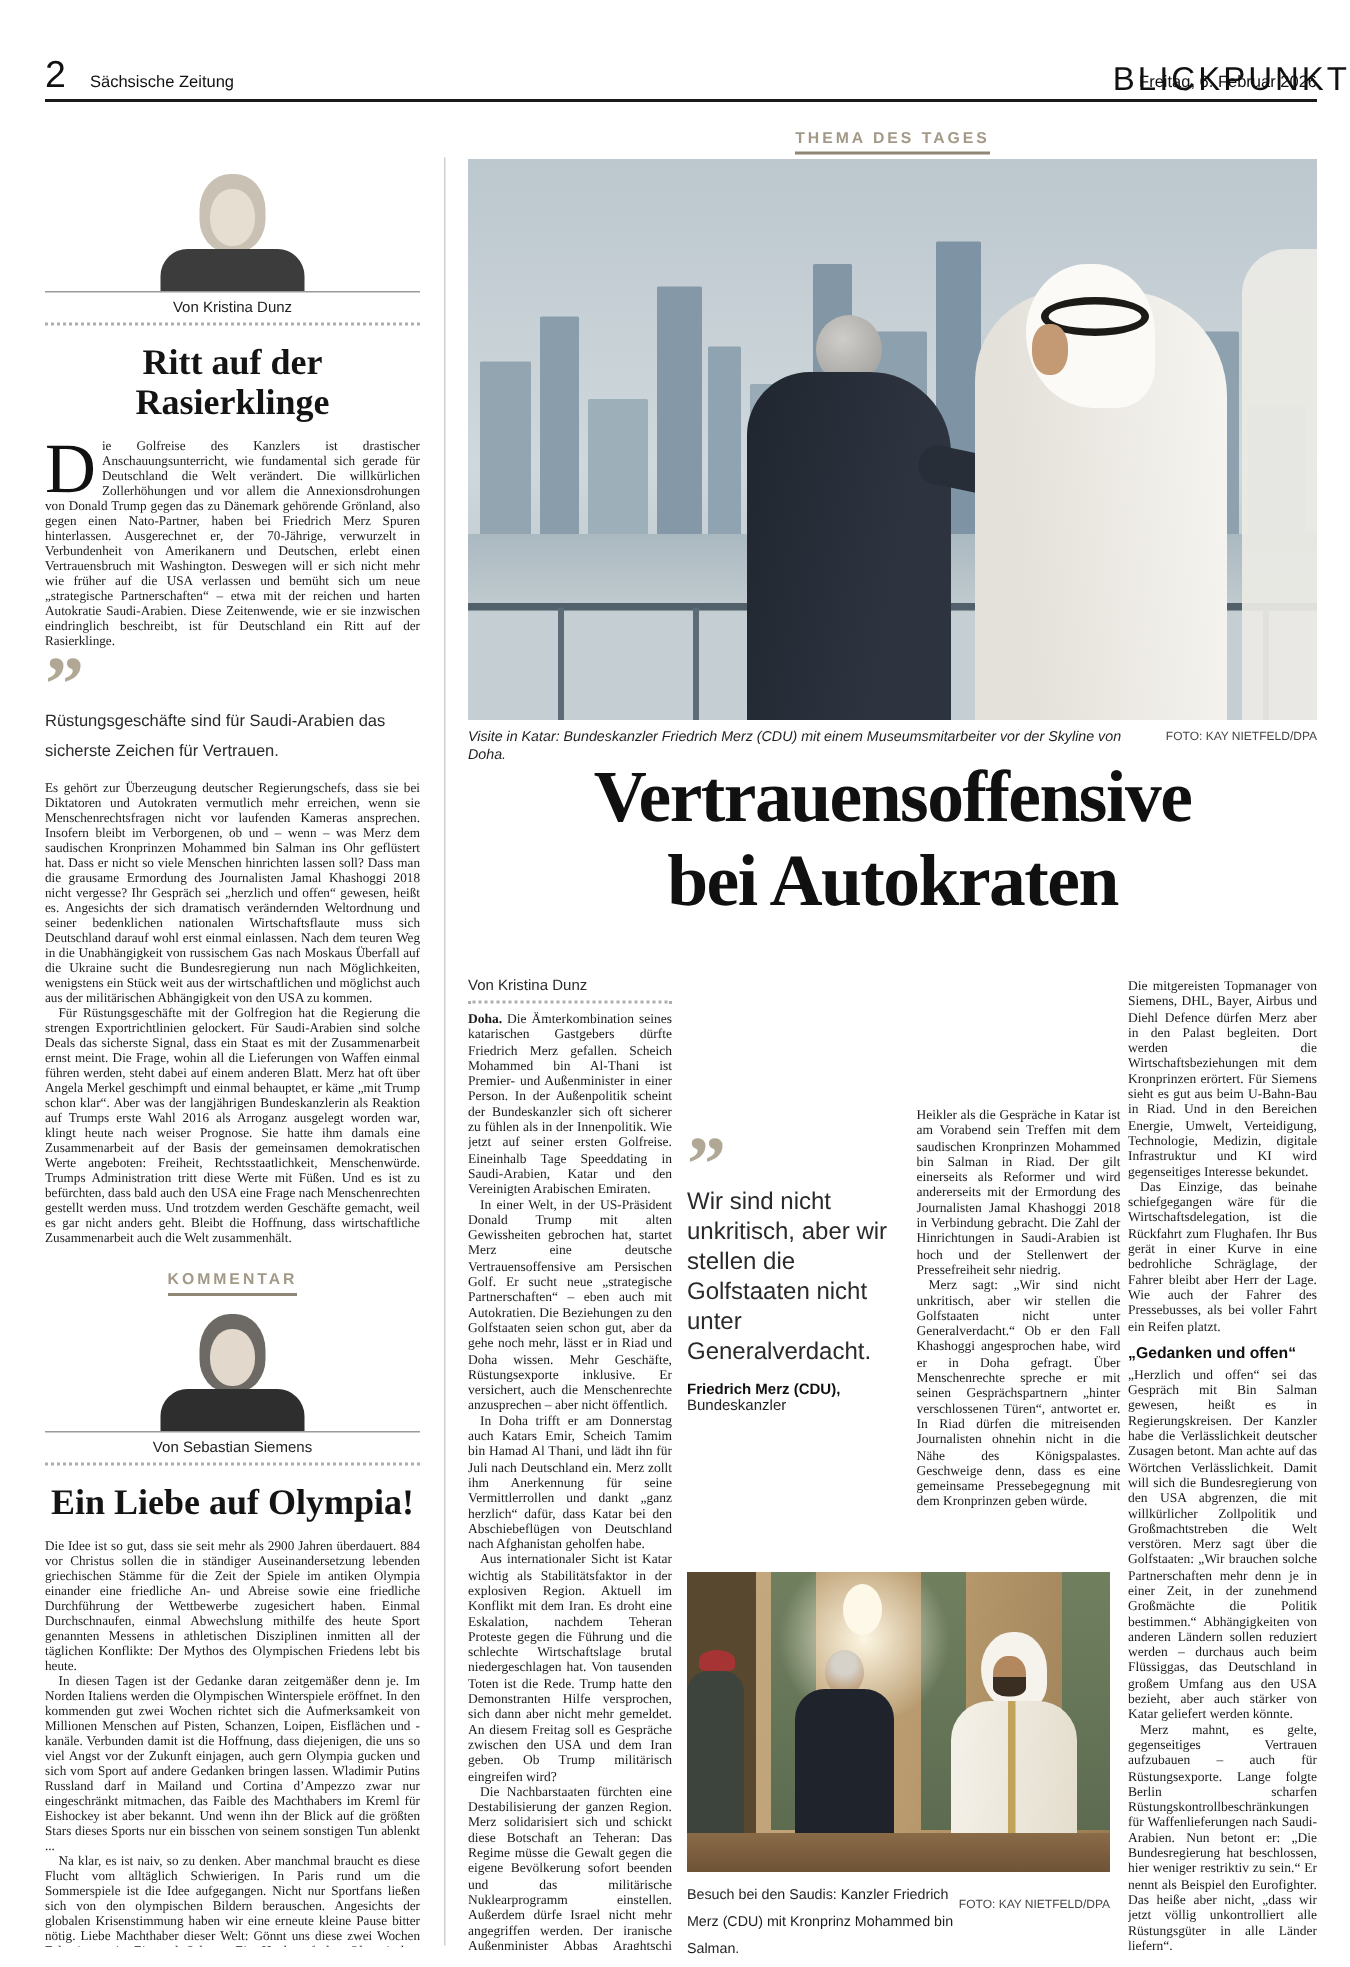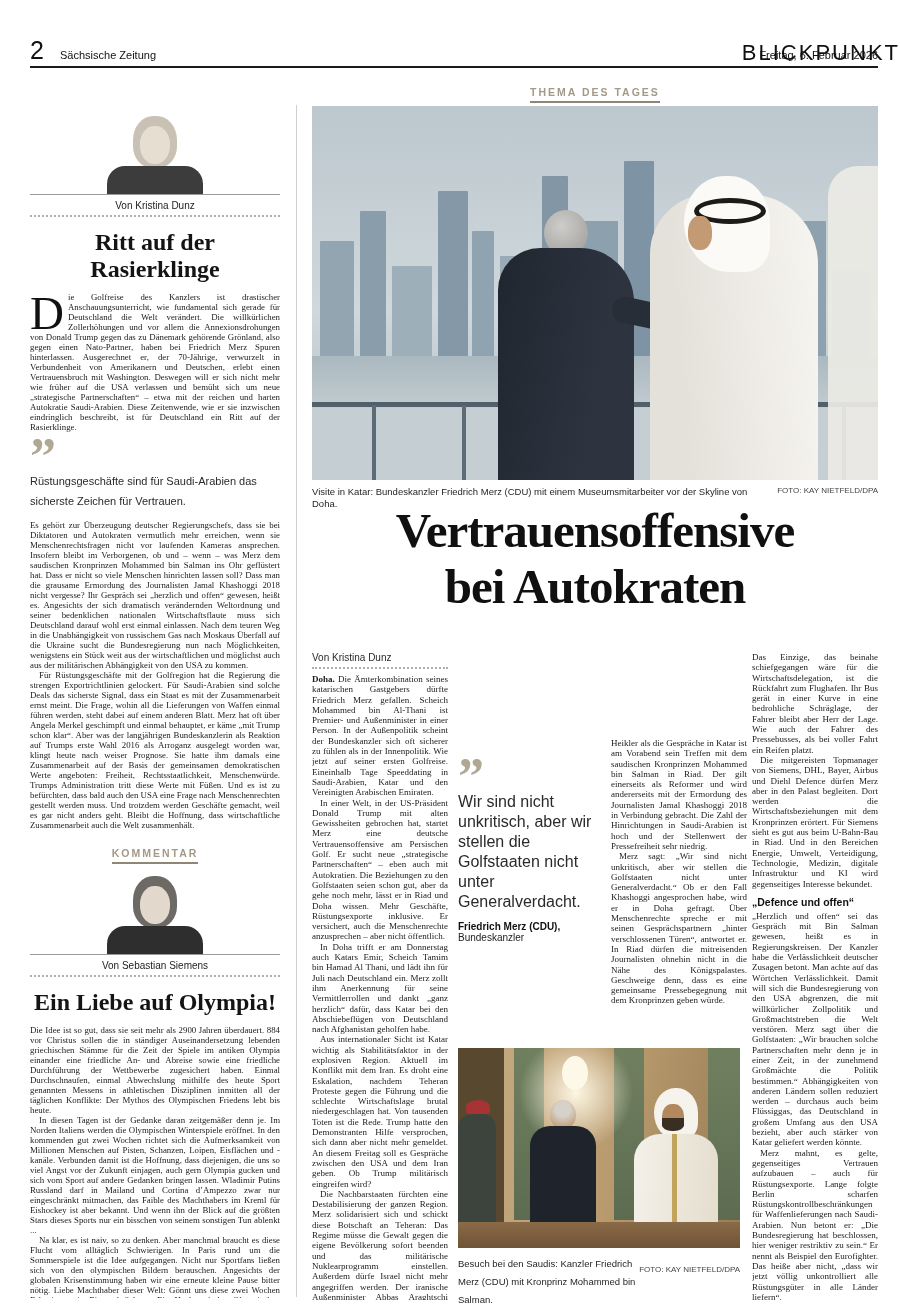--- a/index.html
+++ b/index.html
@@ -223,21 +223,21 @@
     <div class="fig-merz-head"></div>
     <div class="fig-merz-body"></div>
     <div class="fig-merz-arm"></div>
     <div class="fig-robe"></div>
     <div class="fig-ghutra"></div>
     <div class="fig-agal"></div>
     <div class="fig-face"></div>
     <div class="fig-blur-right"></div>
   </div>
   <div class="cap1">
-    <span class="cap" style="max-width:440px;">Visite in Katar: Bundeskanzler Friedrich Merz (CDU) mit einem Museumsmitarbeiter vor der Skyline von Doha.</span>
+    <span class="cap" style="max-width:440px;font-style:italic;">Visite in Katar: Bundeskanzler Friedrich Merz (CDU) mit einem Museumsmitarbeiter vor der Skyline von Doha.</span>
     <span class="credit">FOTO: KAY NIETFELD/DPA</span>
   </div>
 
   <div class="mainhead">
     <div>Vertrauensoffensive</div>
     <div>bei Autokraten</div>
   </div>
 
   <div class="colA ncol">
     <div class="colbyline">Von Kristina Dunz</div>
@@ -256,23 +256,23 @@
     <div class="q-attr1">Friedrich Merz (CDU),</div>
     <div class="q-attr2">Bundeskanzler</div>
   </div>
 
   <div class="colC ncol">
     <p>Heikler als die Gespräche in Katar ist am Vorabend sein Treffen mit dem saudischen Kronprinzen Mohammed bin Salman in Riad. Der gilt einerseits als Reformer und wird andererseits mit der Ermordung des Journalisten Jamal Khashoggi 2018 in Verbindung gebracht. Die Zahl der Hinrichtungen in Saudi-Arabien ist hoch und der Stellenwert der Pressefreiheit sehr niedrig.</p>
     <p>Merz sagt: „Wir sind nicht unkritisch, aber wir stellen die Golfstaaten nicht unter Generalverdacht.“ Ob er den Fall Khashoggi angesprochen habe, wird er in Doha gefragt. Über Menschenrechte spreche er mit seinen Gesprächspartnern „hinter verschlossenen Türen“, antwortet er. In Riad dürfen die mitreisenden Journalisten ohnehin nicht in die Nähe des Königspalastes. Geschweige denn, dass es eine gemeinsame Pressebegegnung mit dem Kronprinzen geben würde.</p>
   </div>
 
   <div class="colD ncol">
+    <p>Die mitgereisten Topmanager von Siemens, DHL, Bayer, Airbus und Diehl Defence dürfen Merz aber in den Palast begleiten. Dort werden die Wirtschaftsbeziehungen mit dem Kronprinzen erörtert. Für Siemens sieht es gut aus beim U-Bahn-Bau in Riad. Und in den Bereichen Energie, Umwelt, Verteidigung, Technologie, Medizin, digitale Infrastruktur und KI wird gegenseitiges Interesse bekundet.</p>
     <p>Das Einzige, das beinahe schiefgegangen wäre für die Wirtschaftsdelegation, ist die Rückfahrt zum Flughafen. Ihr Bus gerät in einer Kurve in eine bedrohliche Schräglage, der Fahrer bleibt aber Herr der Lage. Wie auch der Fahrer des Pressebusses, als bei voller Fahrt ein Reifen platzt.</p>
-    <p>Die mitgereisten Topmanager von Siemens, DHL, Bayer, Airbus und Diehl Defence dürfen Merz aber in den Palast begleiten. Dort werden die Wirtschaftsbeziehungen mit dem Kronprinzen erörtert. Für Siemens sieht es gut aus beim U-Bahn-Bau in Riad. Und in den Bereichen Energie, Umwelt, Verteidigung, Technologie, Medizin, digitale Infrastruktur und KI wird gegenseitiges Interesse bekundet.</p>
-    <div class="d-subhead">„Defence und offen“</div>
+    <div class="d-subhead">„Gedanken und offen“</div>
     <p>„Herzlich und offen“ sei das Gespräch mit Bin Salman gewesen, heißt es in Regierungskreisen. Der Kanzler habe die Verlässlichkeit deutscher Zusagen betont. Man achte auf das Wörtchen Verlässlichkeit. Damit will sich die Bundesregierung von den USA abgrenzen, die mit willkürlicher Zollpolitik und Großmachtstreben die Welt verstören. Merz sagt über die Golfstaaten: „Wir brauchen solche Partnerschaften mehr denn je in einer Zeit, in der zunehmend Großmächte die Politik bestimmen.“ Abhängigkeiten von anderen Ländern sollen reduziert werden – durchaus auch beim Flüssiggas, das Deutschland in großem Umfang aus den USA bezieht, aber auch stärker von Katar geliefert werden könnte.</p>
     <p>Merz mahnt, es gelte, gegenseitiges Vertrauen aufzubauen – auch für Rüstungsexporte. Lange folgte Berlin scharfen Rüstungskontrollbeschränkungen für Waffenlieferungen nach Saudi-Arabien. Nun betont er: „Die Bundesregierung hat beschlossen, hier weniger restriktiv zu sein.“ Er nennt als Beispiel den Eurofighter. Das heiße aber nicht, „dass wir jetzt völlig unkontrolliert alle Rüstungsgüter in alle Länder liefern“.</p>
 
   </div>
 
   <div class="photo2">
     <div class="p2-door"></div>
     <div class="p2-col" style="left:56px;"></div>
     <div class="p2-col" style="left:156px;"></div>
     <div class="p2-col" style="left:250px;width:32px;"></div>

